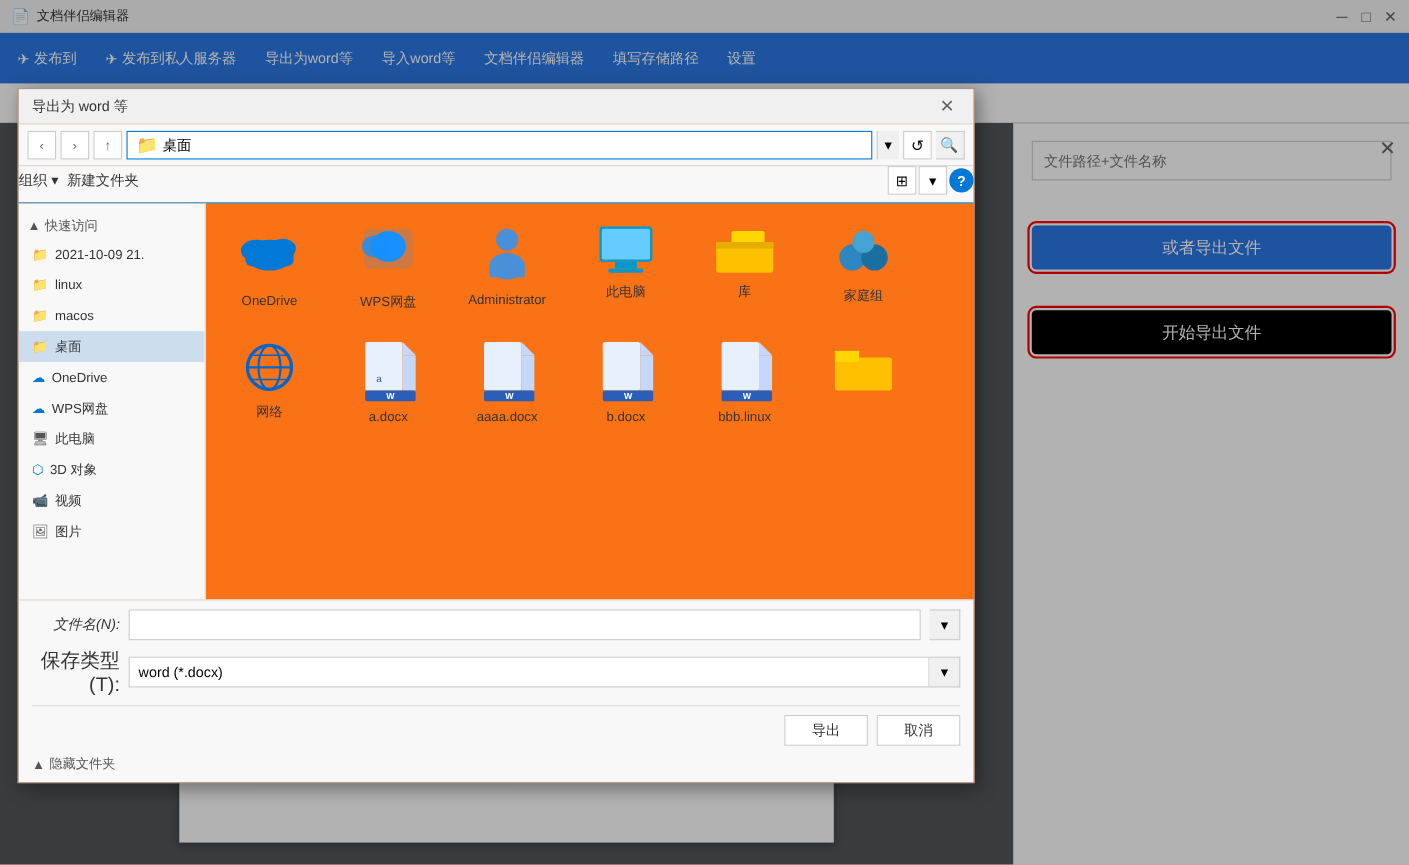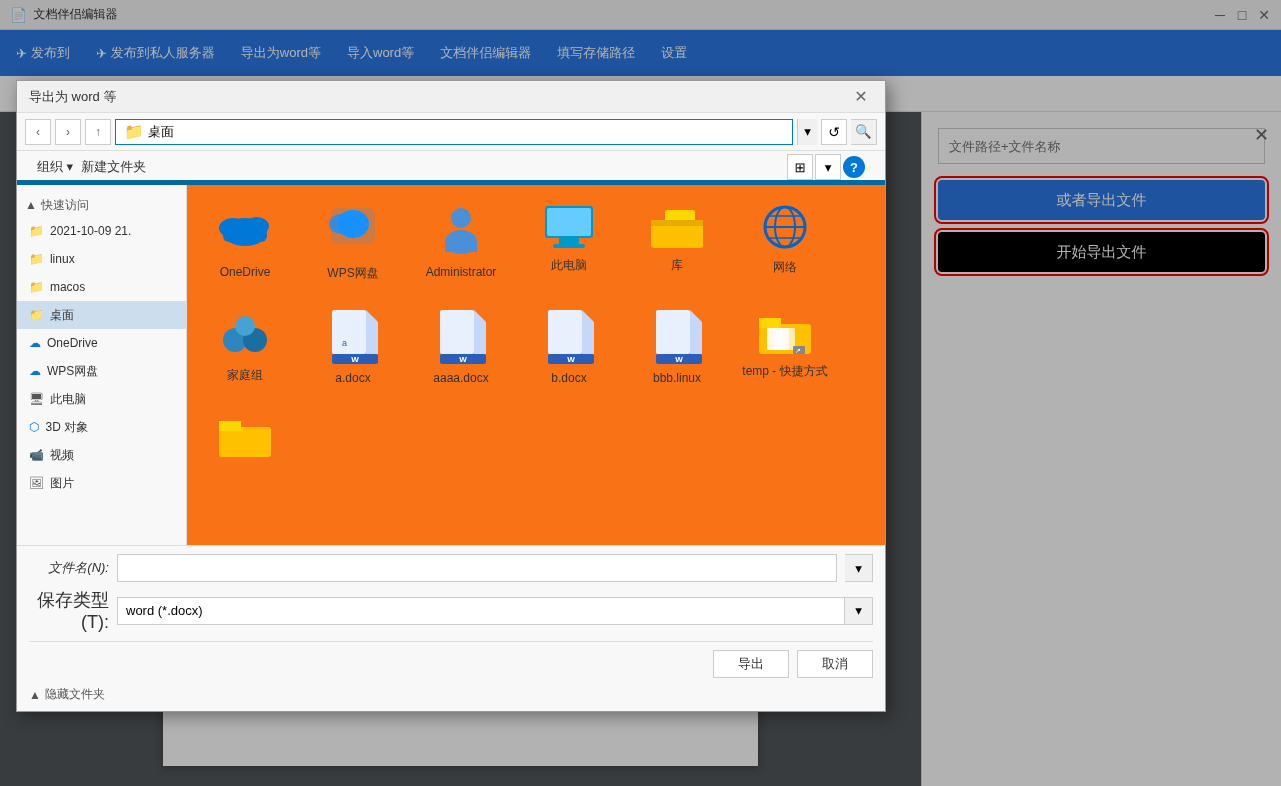--- a/index.html
+++ b/index.html
@@ -123,20 +123,21 @@
       color: white;
       border-radius: 4px;
       margin-bottom: 12px;
       font-family: 'Microsoft YaHei', sans-serif;
     }
     .btn-blue { background: #2b78e4; }
     .btn-blue-dark { background: #000000; }
     .btn-circled {
       outline: 2px solid red;
       outline-offset: 2px;
+      margin-top: 25px;
     }
 
     
     .dialog-overlay {
       position: absolute;
       top: 0; left: 0; right: 0; bottom: 0;
       background: rgba(0,0,0,0.3);
       z-index: 100;
     }
     .file-dialog {
@@ -218,24 +219,24 @@
       width: 26px; height: 26px;
       border: 1px solid #ccc; border-left: none;
       background: #f0f0f0;
       cursor: pointer;
     }
 
     
     .dialog-toolbar {
       height: 34px;
       background: #f8f8f8;
-      border-bottom: 5px solid #0369a1;
-      display: flex;
-      align-items: flex-end;
-      padding: 0 20px;
+      border-bottom: 1px solid #0369a1;
+      display: flex;
+      align-items: flex-start;
+      padding: 0 0;
       gap: 8px;
     }
     .org-btn {
       height: 26px;
       border: none;
       background: none;
       cursor: pointer;
       font-size: 13px;
       color: #333;
       display: flex; align-items: center; gap: 4px;
@@ -621,41 +622,41 @@
             <rect x="4" y="18" width="52" height="28" rx="3" fill="#ffc000"></rect>
             <rect x="18" y="8" width="30" height="14" rx="2" fill="#ffd700"></rect>
             <rect x="4" y="18" width="52" height="6" rx="0" fill="#e6ac00"></rect>
           </svg>
         </div>
         <span class="file-label">库</span>
       </div>
 
       <div class="file-item">
         <div style="margin-bottom:4px;">
+          <svg width="60" height="52" viewBox="0 0 60 52">
+
+            <circle cx="20" cy="32" r="12" fill="#2e86c1"></circle>
+            <circle cx="40" cy="32" r="12" fill="#1a6fa0"></circle>
+            <circle cx="30" cy="18" r="10" fill="#45a3d4"></circle>
+          </svg>
+        </div>
+        <span class="file-label">家庭组</span>
+      </div>
+
+      <div class="file-item">
+        <div style="margin-bottom:4px;">
           <svg width="60" height="50" viewBox="0 0 60 50">
             <circle cx="30" cy="25" r="20" fill="none" stroke="#0066cc" stroke-width="3"></circle>
             <ellipse cx="30" cy="25" rx="10" ry="20" fill="none" stroke="#0066cc" stroke-width="2"></ellipse>
             <line x1="10" y1="25" x2="50" y2="25" stroke="#0066cc" stroke-width="2"></line>
             <line x1="12" y1="14" x2="48" y2="14" stroke="#0066cc" stroke-width="1.5"></line>
             <line x1="12" y1="36" x2="48" y2="36" stroke="#0066cc" stroke-width="1.5"></line>
           </svg>
         </div>
         <span class="file-label">网络</span>
-      </div>
-
-      <div class="file-item">
-        <div style="margin-bottom:4px;">
-          <svg width="60" height="52" viewBox="0 0 60 52">
-
-            <circle cx="20" cy="32" r="12" fill="#2e86c1"></circle>
-            <circle cx="40" cy="32" r="12" fill="#1a6fa0"></circle>
-            <circle cx="30" cy="18" r="10" fill="#45a3d4"></circle>
-          </svg>
-        </div>
-        <span class="file-label">家庭组</span>
       </div>
 
       <div class="file-item">
         <div style="margin-bottom:4px;">
           <svg width="50" height="56" viewBox="0 0 50 56">
             <rect x="4" y="2" width="34" height="44" rx="2" fill="#e8f0fe"></rect>
             <polygon points="38,2 50,14 38,14" fill="#c5d8fc"></polygon>
             <rect x="38" y="14" width="12" height="32" rx="0" fill="#c5d8fc"></rect>
             <rect x="4" y="46" width="46" height="10" rx="2" fill="#2b5eb8"></rect>
             <text x="27" y="54" text-anchor="middle" font-size="8" fill="white" font-weight="bold">W</text>
@@ -697,37 +698,20 @@
             <rect x="4" y="2" width="34" height="44" rx="2" fill="#e8f0fe"></rect>
             <polygon points="38,2 50,14 38,14" fill="#c5d8fc"></polygon>
             <rect x="38" y="14" width="12" height="32" rx="0" fill="#c5d8fc"></rect>
             <rect x="4" y="46" width="46" height="10" rx="2" fill="#2b5eb8"></rect>
             <text x="27" y="54" text-anchor="middle" font-size="8" fill="white" font-weight="bold">W</text>
           </svg>
         </div>
         <span class="file-label">bbb.linux</span>
       </div>
 
-      <div class="file-item">
-        <div style="margin-bottom:4px;">
-          <svg width="60" height="48" viewBox="0 0 60 48">
-
-            <rect x="4" y="16" width="52" height="30" rx="3" fill="#ffc000"></rect>
-            <rect x="4" y="10" width="22" height="10" rx="3 3 0 0" fill="#ffd700"></rect>
-
-            <rect x="12" y="20" width="16" height="22" rx="1" fill="white" opacity="0.9"></rect>
-            <rect x="18" y="20" width="16" height="22" rx="1" fill="white" opacity="0.8"></rect>
-            <rect x="24" y="20" width="16" height="22" rx="1" fill="white" opacity="0.7"></rect>
-
-            <rect x="38" y="38" width="12" height="8" rx="1" fill="#888"></rect>
-            <text x="40" y="45" font-size="7" fill="white">↗</text>
-          </svg>
-        </div>
-        <span class="file-label">temp - 快捷方式</span>
-      </div>
 
       <div class="file-item">
         <div style="margin-bottom:4px;">
           <svg width="60" height="48" viewBox="0 0 60 48">
             <rect x="4" y="16" width="52" height="30" rx="3" fill="#ffc000"></rect>
             <rect x="4" y="10" width="22" height="10" rx="3 3 0 0" fill="#ffd700"></rect>
           </svg>
         </div>
         <span class="file-label"></span>
       </div>

